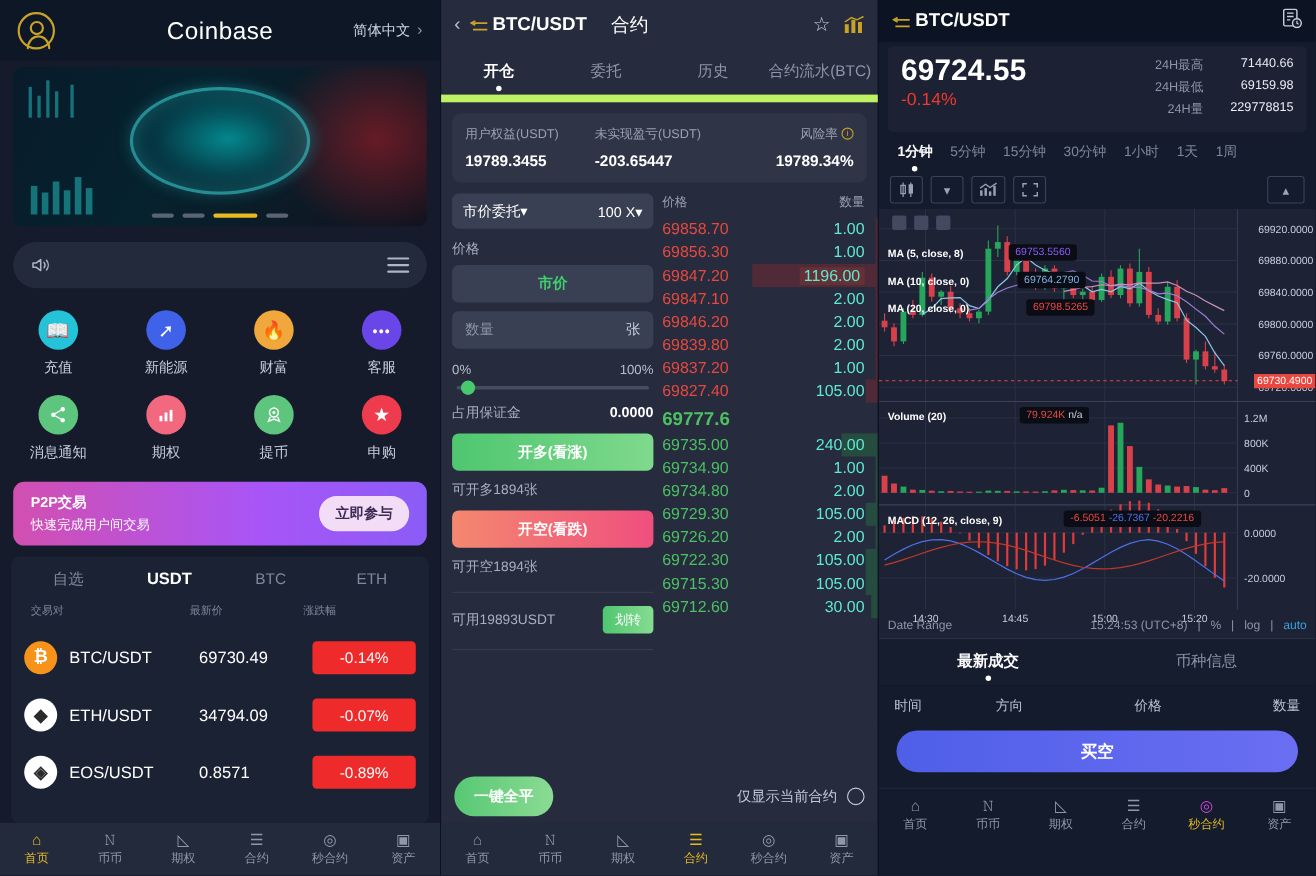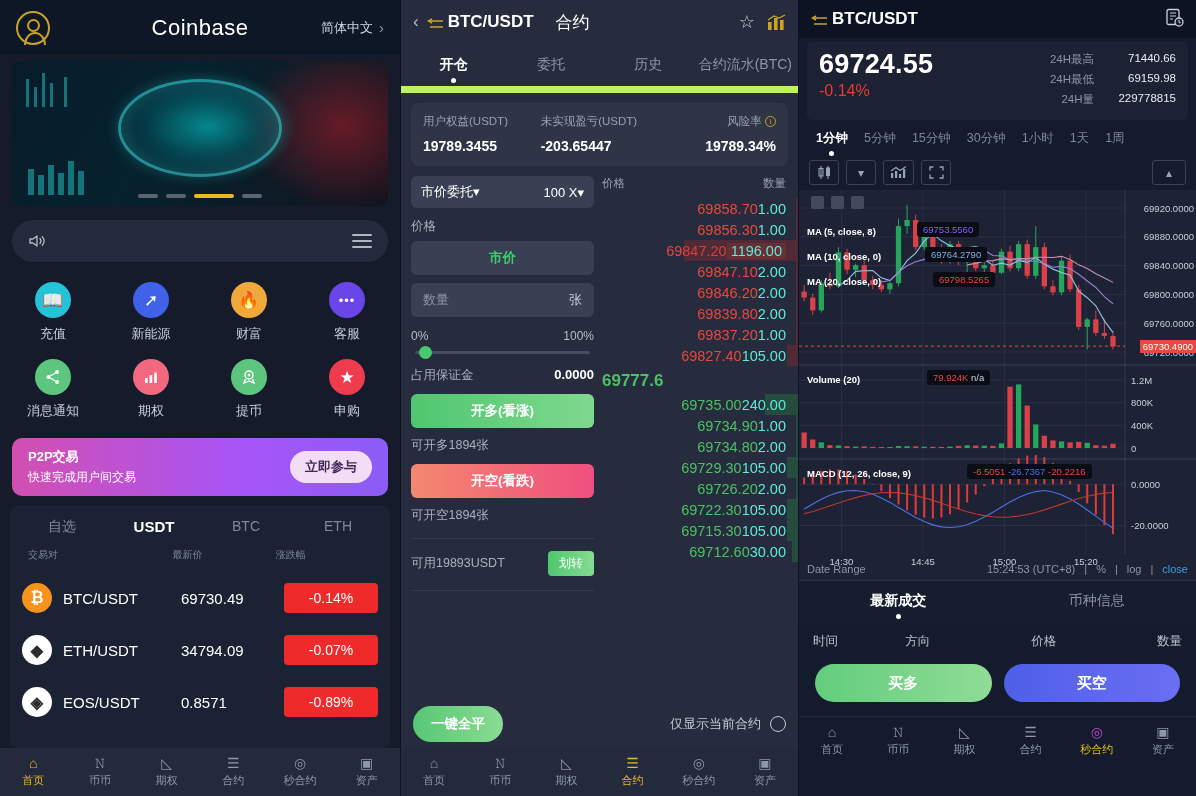--- a/index.html
+++ b/index.html
@@ -110,21 +110,21 @@
   .hint { font-size:12.5px; color:#a8b0c0; margin-top:9px; }
   .avail-row { display:flex; align-items:center; margin-top:14px; padding-top:12px; border-top:1px solid #353c4e; }
   .avail-row .t { font-size:12.5px; color:#a8b0c0; }
   .avail-row .b { margin-left:auto; background:linear-gradient(90deg,#4fc66f,#86dc92); color:#fff; font-size:12px; border-radius:4px; padding:4px 11px; }
   .avail-line { border-bottom:1px solid #353c4e; margin-top:14px; }
 
   .ob-col { flex:1; padding:10px 12px 0 8px; position:relative; }
   .ob-head { display:flex; font-size:11.5px; color:#98a1b2; margin-bottom:7px; }
   .ob-head .r { margin-left:auto; }
   .ob-row { display:flex; font-size:14.5px; padding:2.5px 0; position:relative; }
-  .ob-row .p { flex:1;text-align:right; }
+  .ob-row .p { flex:1; }
   .ob-row .q { color:#5eead4; position:relative; z-index:2; }
   .ob-row .bar { position:absolute; right:-12px; top:0; bottom:0; z-index:1; }
   .ob-row.ask .p { color:#e8483f; }
   .ob-row.bid .p { color:#4cc063; }
   .ob-row.ask .bar { background:rgba(180,40,40,.30); }
   .ob-row.bid .bar { background:rgba(40,150,70,.30); }
   .ob-mid { font-size:17px; color:#4cc063; font-weight:bold; padding:5px 0 3px; }
 
   .mid-foot { padding:0 12px 6px; display:flex; align-items:center; }
   .btn-flat { background:linear-gradient(90deg,#57c873,#8adb93); color:#fff; font-size:13.5px; border-radius:18px; padding:9px 18px; font-weight:bold; }
@@ -842,37 +842,36 @@
       <div class="val-box" style="left: 168px; top: 274px;"><span style="color:#e8483f">-6.5051</span> <span style="color:#4f6fe8">-26.7367</span> <span style="color:#e8483f">-20.2216</span></div>
       <div class="footline">
         <span>Date Range</span>
         <span class="rr">
           <span>15:24:53 (UTC+8)</span>
           <span>|</span>
           <span>%</span>
           <span>|</span>
           <span>log</span>
           <span>|</span>
-          <span class="auto">close</span>
+          <span class="auto">auto</span>
         </span>
       </div>
     </div>
 
   <div class="rp-tabs">
     <div class="on">最新成交</div>
     <div>币种信息</div>
   </div>
   <div class="tr-head">
     <span>时间</span>
     <span>方向</span>
     <span>价格</span>
     <span>数量</span>
   </div>
   <div class="buy-row">
-    <div class="b1">买多</div>
     <div class="b2">买空</div>
   </div>
 
   <div class="botnav dark">
     <div class="bn">
         <span class="gl">⌂</span>
         <span>首页</span>
       </div>
     <div class="bn">
         <span class="gl">𝙽</span>

